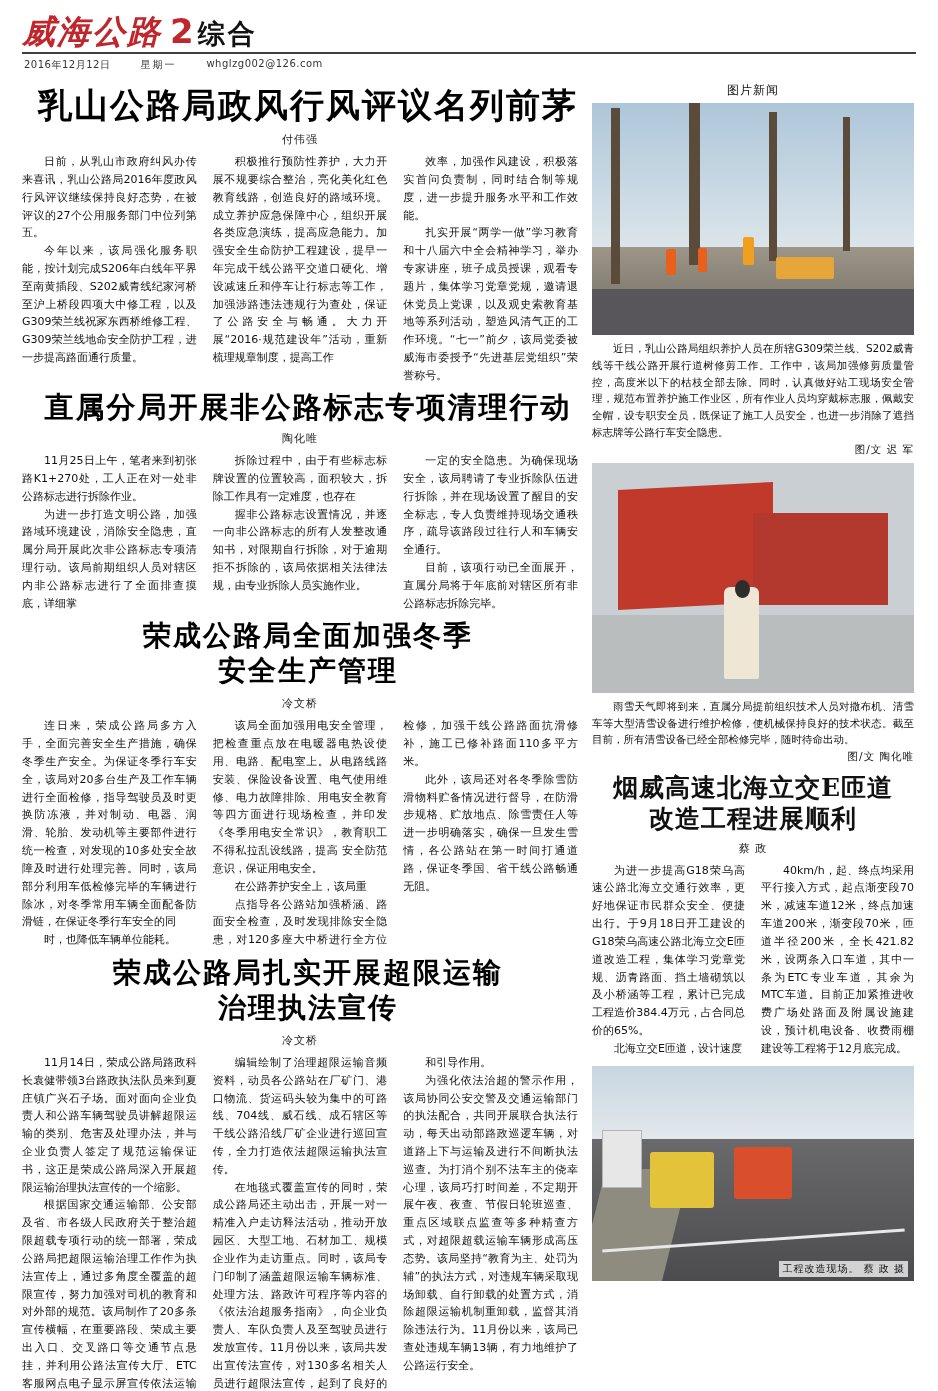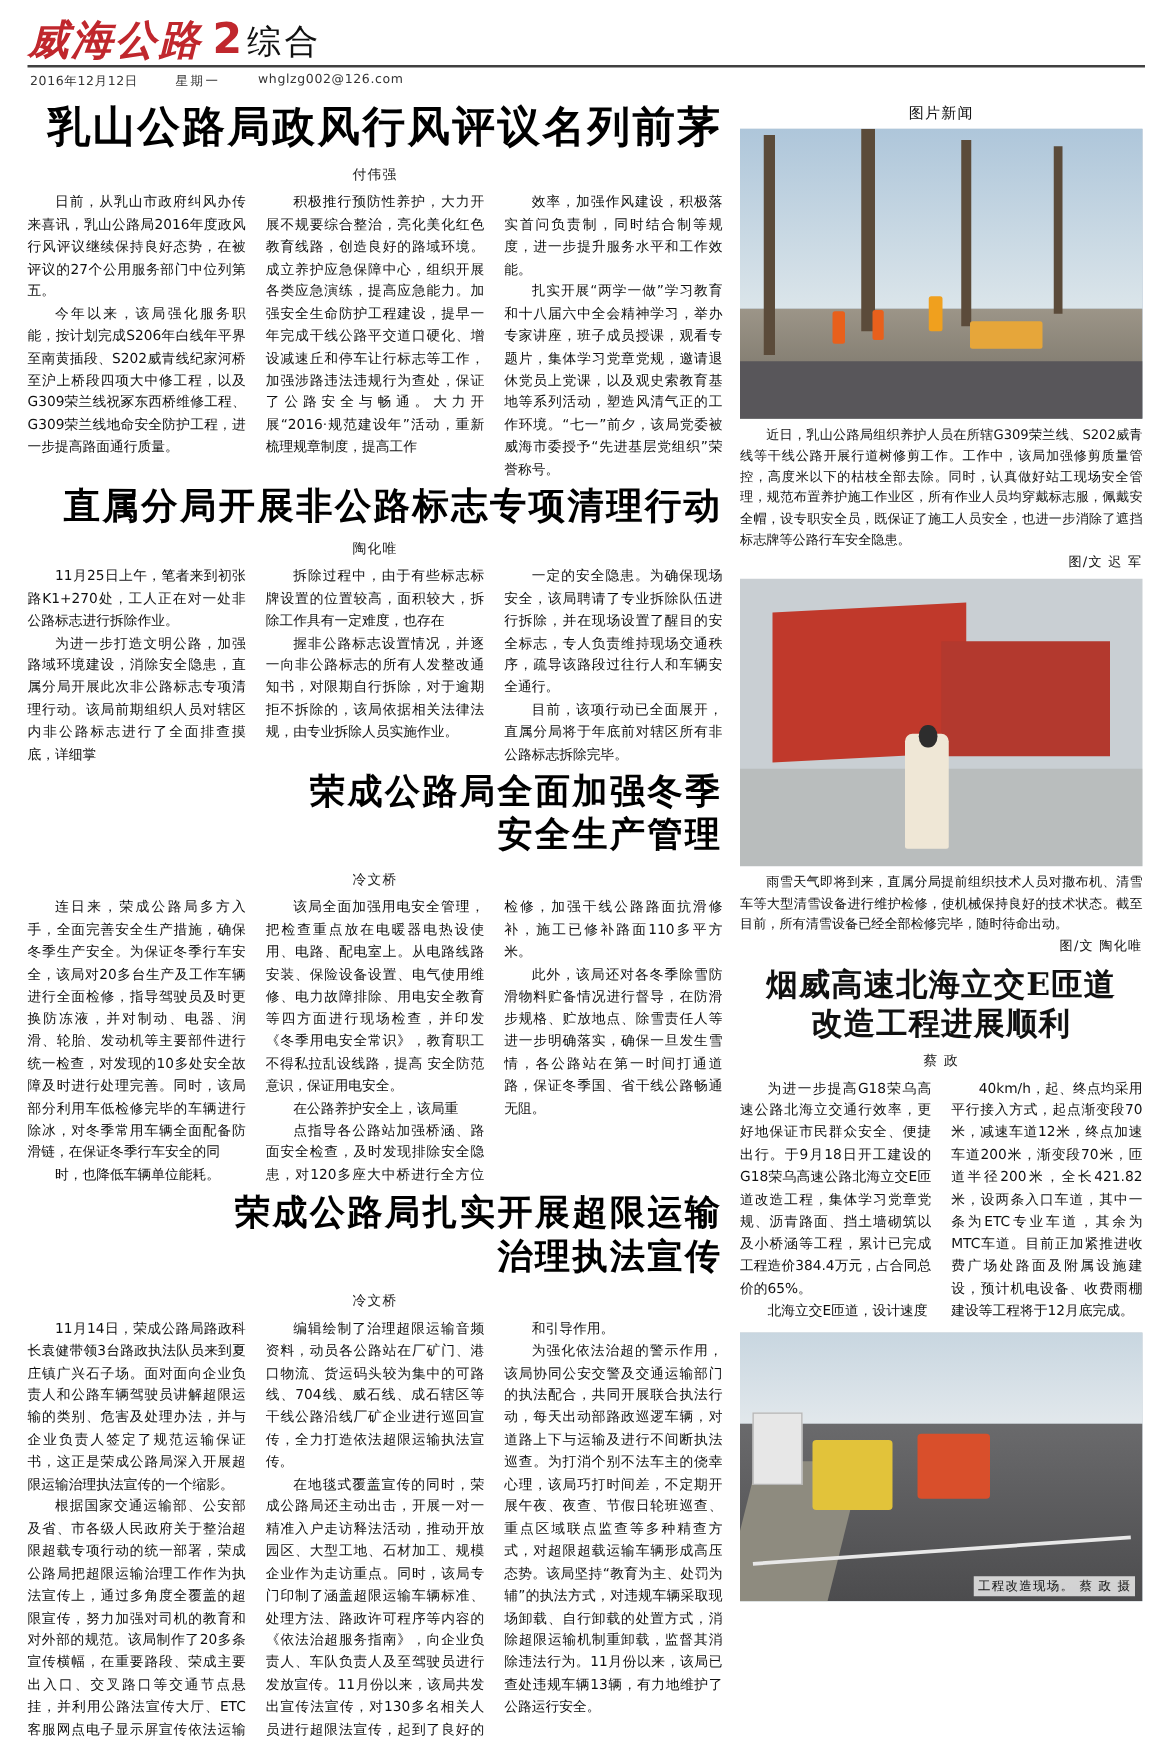--- a/index.html
+++ b/index.html
@@ -36,21 +36,21 @@
   .mh-page-num{
     font-family:"DejaVu Sans","Liberation Sans",sans-serif;
     font-weight:bold;
     font-size:34px;
     color:#c0272d;
     line-height:1;
     padding:0 4px 0 2px;
   }
   .mh-section{
     font-family:"DejaVu Serif","Liberation Serif",serif;
-    font-weight:normal;
+    font-weight:bold;
     font-size:27px;
     letter-spacing:3px;
     color:#111;
     line-height:1;
     padding-bottom:1px;
   }
   .mh-sub{
     display:flex;
     gap:30px;
     font-size:10px;
@@ -62,26 +62,26 @@
   
   .content{
     display:flex;
     gap:14px;
     margin-top:8px;
   }
   .left-col{width:556px;}
   .right-col{width:322px;}
   
   h1.headline{
-    font-family:Liberation Mono, monospace;
+    font-family:Liberation Sans, sans-serif;
     font-weight:bold;
     font-size:34px;
     letter-spacing:2px;
     margin:6px 0 8px 16px;
-    text-align:right;
+    text-align:center;
     line-height:1.12;
     color:#000;
   }
   h1.headline.smaller{font-size:29px;}
   h1.headline.c2{font-size:28px;line-height:1.25;}
   .byline{
     text-align:center;
     font-size:11px;
     color:#222;
     margin:2px 0 6px 0;

